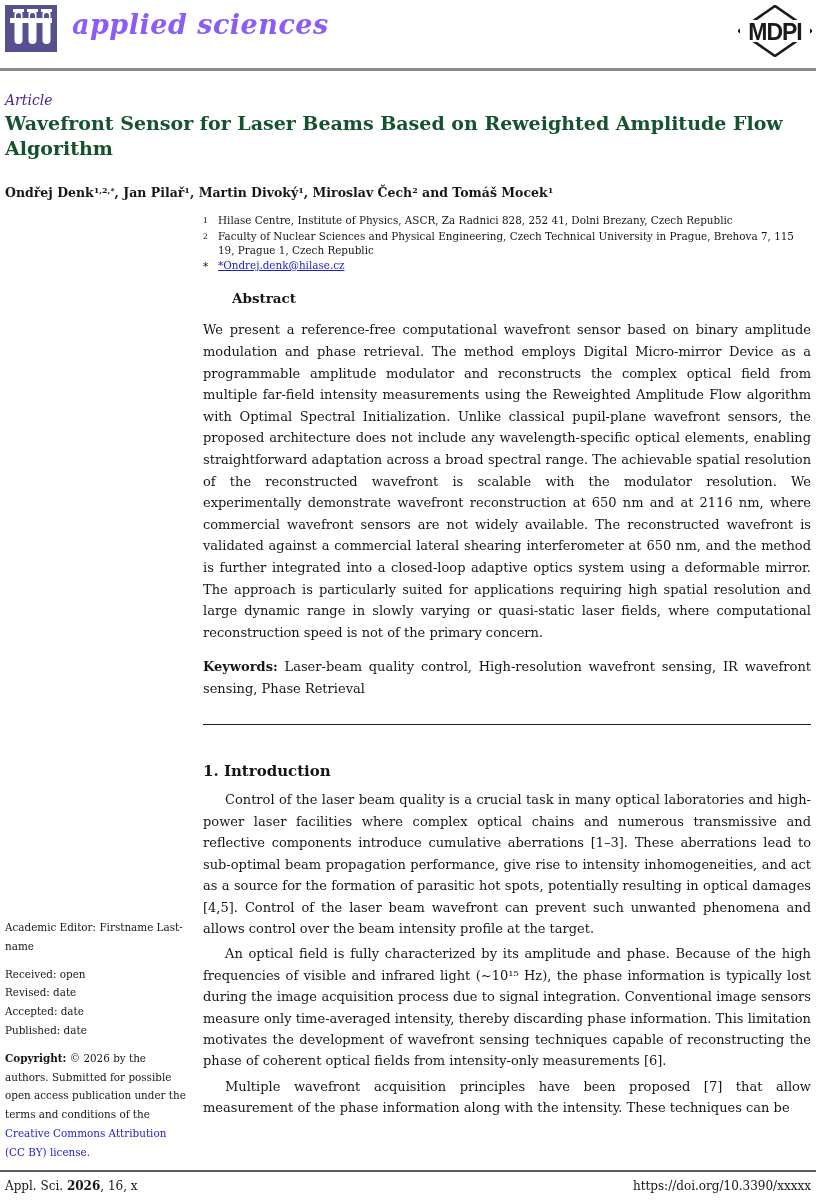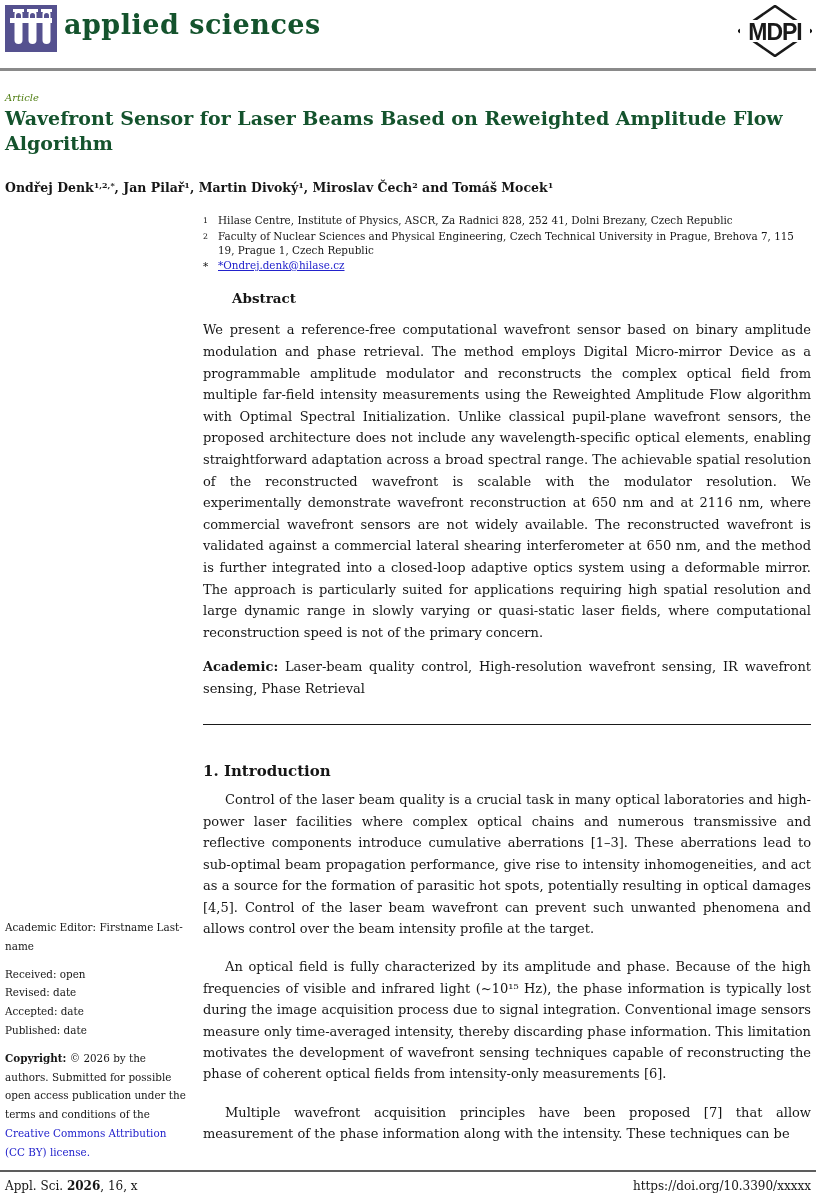--- a/index.html
+++ b/index.html
@@ -7,47 +7,47 @@
   .page {
     position:relative; width:816px; height:1200px; margin:0 auto;
     background:#ffffff; overflow:hidden;
     font-family:"DejaVu Serif","Liberation Serif",serif;
     color:#161616;
   }
   
   .logo-square { position:absolute; left:5px; top:5px; width:52px; height:47px; background:#55518F; }
   .logo-square svg { display:block; width:100%; height:100%; }
   .journal-name {
-    position:absolute; left:64px; top:9px;
-    font-size:27px; font-weight:bold; color:#14532d;
+    position:absolute; left:72px; top:9px;
+    font-size:27px; font-weight:bold; font-style:italic; color:#8b5cf6;
     letter-spacing:0.5px;
   }
   .mdpi-logo { position:absolute; right:4px; top:5px; width:74px; height:52px; }
   .header-rule { position:absolute; left:0; top:68px; width:816px; height:3px; background:#8A8A8A; }
 
   
   .title-block { position:absolute; left:5px; top:92px; width:806px; }
-  .article-type { font-style:italic; font-size:10px; color:#4d7c0f; }
+  .article-type { font-style:italic; font-size:14px; color:#4c1d95; }
   .paper-title { font-size:19px; font-weight:bold; line-height:25px; margin-top:3px; color:#14532d; }
   .authors { font-size:12.5px; font-weight:bold; margin-top:24px; }
   .authors sup { font-size:8px; vertical-align:4px; }
 
   
   .main-col { position:absolute; left:203px; top:213px; width:608px; }
   .aff-row { display:flex; font-size:10.4px; line-height:14.6px; }
   .aff-marker { flex:none; width:15px; font-size:7.8px; padding-top:1px; }
   .aff-text { flex:1; }
   .email-link { color:#2222CC; text-decoration:underline; cursor:pointer; }
   .abstract-heading { font-size:13.5px; font-weight:bold; margin-top:17px;margin-left:29px; }
   .abstract-text { font-size:13px; line-height:21.6px; text-align:justify; margin-top:13px; }
   .keywords-line { font-size:13px; line-height:21.6px; text-align:justify; margin-top:13px; }
   .keywords-line b { font-weight:bold; }
   .section-rule { border:none; border-top:1.5px solid #1a1a1a; margin-top:25px; }
   .section-heading { font-size:15px; font-weight:bold; margin-top:37px; }
-  .body-par { font-size:13px; line-height:21.4px; text-align:justify; text-indent:22px; margin-top:17px; }
+  .body-par { font-size:13px; line-height:21.4px; text-align:justify; text-indent:22px; margin-top:4px; }
   .body-par.first { margin-top:9px; }
 
   
   .sidebar { position:absolute; left:5px; top:918px; width:182px; font-size:10.4px; line-height:18.8px; }
   .sidebar .block { margin-bottom:9px; }
   .copyright b { font-weight:bold; }
   .cc-link { color:#2222CC; cursor:pointer; }
 
   
   .footer-rule { position:absolute; left:0; top:1170px; width:816px; height:2px; background:#5d5d5d; }
@@ -107,21 +107,21 @@
       <span class="aff-marker">2</span>
       <span class="aff-text">Faculty of Nuclear Sciences and Physical Engineering, Czech Technical University in Prague, Brehova 7, 115 19, Prague 1, Czech Republic</span>
     </div>
     <div class="aff-row">
       <span class="aff-marker" style="font-size:10.4px;">*</span>
       <span class="aff-text"><a class="email-link">*Ondrej.denk@hilase.cz</a></span>
     </div>
 
     <div class="abstract-heading">Abstract</div>
     <p class="abstract-text">We present a reference-free computational wavefront sensor based on binary amplitude modulation and phase retrieval. The method employs Digital Micro-mirror Device as a programmable amplitude modulator and reconstructs the complex optical field from multiple far-field intensity measurements using the Reweighted Amplitude Flow algorithm with Optimal Spectral Initialization. Unlike classical pupil-plane wavefront sensors, the proposed architecture does not include any wavelength-specific optical elements, enabling straightforward adaptation across a broad spectral range. The achievable spatial resolution of the reconstructed wavefront is scalable with the modulator resolution. We experimentally demonstrate wavefront reconstruction at 650 nm and at 2116 nm, where commercial wavefront sensors are not widely available. The reconstructed wavefront is validated against a commercial lateral shearing interferometer at 650 nm, and the method is further integrated into a closed-loop adaptive optics system using a deformable mirror. The approach is particularly suited for applications requiring high spatial resolution and large dynamic range in slowly varying or quasi-static laser fields, where computational reconstruction speed is not of the primary concern.</p>
-    <p class="keywords-line"><b>Academic:</b><span> Laser-beam quality control, High-resolution wavefront sensing, IR wavefront sensing, Phase Retrieval</span></p>
+    <p class="keywords-line"><b>Keywords:</b><span> Laser-beam quality control, High-resolution wavefront sensing, IR wavefront sensing, Phase Retrieval</span></p>
 
     <hr class="section-rule">
 
     <h2 class="section-heading">1. Introduction</h2>
     <p class="body-par first">Control of the laser beam quality is a crucial task in many optical laboratories and high-power laser facilities where complex optical chains and numerous transmissive and reflective components introduce cumulative aberrations [1–3]. These aberrations lead to sub-optimal beam propagation performance, give rise to intensity inhomogeneities, and act as a source for the formation of parasitic hot spots, potentially resulting in optical damages [4,5]. Control of the laser beam wavefront can prevent such unwanted phenomena and allows control over the beam intensity profile at the target.</p>
     <p class="body-par">An optical field is fully characterized by its amplitude and phase. Because of the high frequencies of visible and infrared light (~10¹⁵ Hz), the phase information is typically lost during the image acquisition process due to signal integration. Conventional image sensors measure only time-averaged intensity, thereby discarding phase information. This limitation motivates the development of wavefront sensing techniques capable of reconstructing the phase of coherent optical fields from intensity-only measurements [6].</p>
     <p class="body-par">Multiple wavefront acquisition principles have been proposed [7] that allow measurement of the phase information along with the intensity. These techniques can be</p>
   </div>
 
   <aside class="sidebar">

